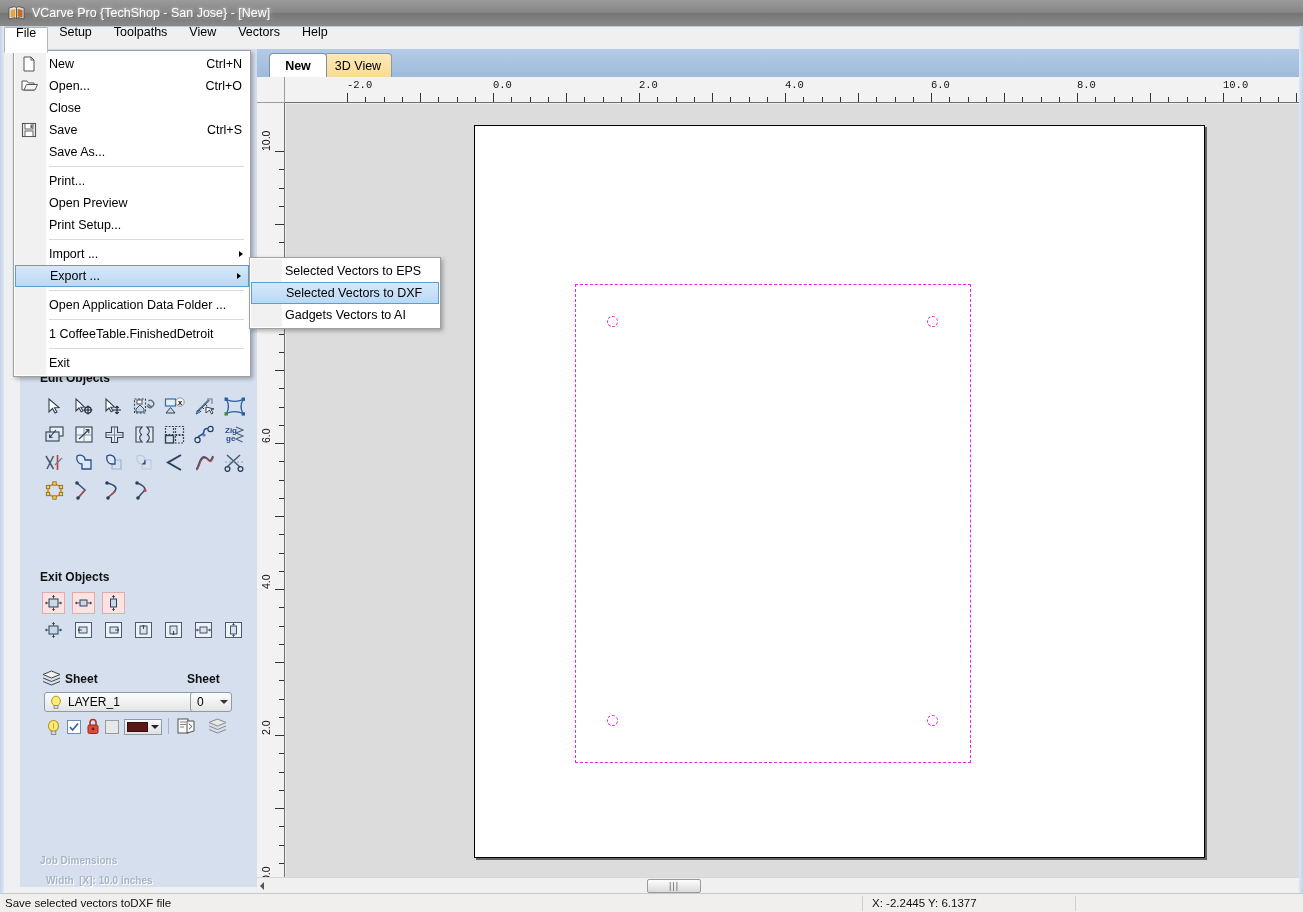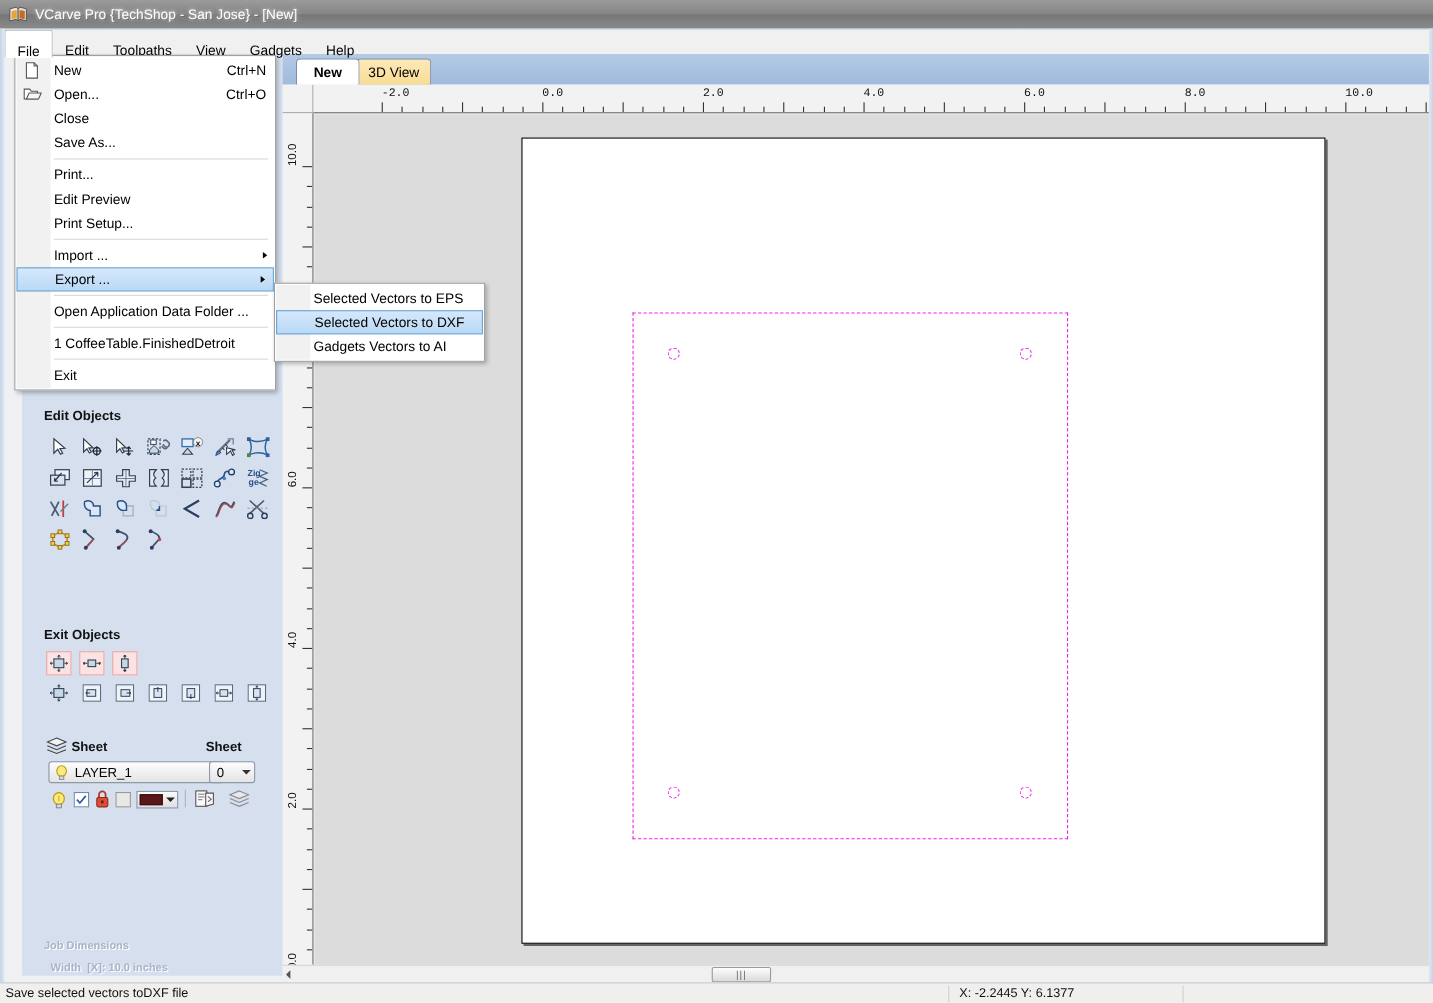--- a/index.html
+++ b/index.html
@@ -39,21 +39,21 @@
   .frame-right-edge{position:absolute;right:0;top:26px;width:4px;height:886px;background:linear-gradient(90deg,#dfe8f3,#c3d4e8);}
 
   
   .menubar{
     position:absolute;left:4px;top:27px;width:1295px;height:22px;
     background:#f0f0f0;
     display:flex;align-items:stretch;
     font-size:12.5px;
   }
   .menu-item{
-    padding:12px 11px;display:flex;align-items:flex-start;color:#000;cursor:default;
+    padding:12px 11px;display:flex;align-items:flex-end;color:#000;cursor:default;
     box-sizing:border-box;
   }
   .menu-item.active{
     background:#ffffff;
     border:1px solid #b6b6b6;border-bottom:1px solid #ffffff;
     border-top-left-radius:2px;border-top-right-radius:2px;
     position:relative;z-index:60;
   }
   
   .dropdown{
@@ -684,30 +684,30 @@
     <div class="thumb" style="left:390px;width:54px;">
       <span>|||</span>
     </div>
   </div>
 
   <div class="menubar">
     <div class="menu-item active">
         <span>File</span>
       </div>
     <div class="menu-item">
-        <span>Edit</span>
+        <span>Setup</span>
       </div>
     <div class="menu-item">
         <span>Toolpaths</span>
       </div>
     <div class="menu-item">
         <span>View</span>
       </div>
     <div class="menu-item">
-        <span>Gadgets</span>
+        <span>Vectors</span>
       </div>
     <div class="menu-item">
         <span>Help</span>
       </div>
   </div>
 
   <div class="dropdown">
     <div class="gutter"></div>
 
     <div class="mrow">
@@ -729,32 +729,44 @@
           </svg>
       </span>
       <span class="label">Open...</span>
       <span class="accel">Ctrl+O</span>
     </div>
 
     <div class="mrow">
       <span class="label">Close</span>
     </div>
 
+    <div class="mrow">
+      <span class="micon">
+        <svg width="16" height="16" viewBox="0 0 16 16">
+            <rect x="1.5" y="1.5" width="13" height="13" fill="#f2f2f2" stroke="#555" stroke-width="1.1"></rect>
+            <rect x="4" y="1.5" width="8" height="5.5" fill="#fff" stroke="#555" stroke-width="0.9"></rect>
+            <rect x="9.5" y="2.5" width="2" height="3.5" fill="#666"></rect>
+            <rect x="4" y="9" width="8" height="5.5" fill="#fff" stroke="#555" stroke-width="0.9"></rect>
+          </svg>
+      </span>
+      <span class="label">Save</span>
+      <span class="accel">Ctrl+S</span>
+    </div>
 
     <div class="mrow">
       <span class="label">Save As...</span>
     </div>
 
     <div class="msep"></div>
 
     <div class="mrow">
       <span class="label">Print...</span>
     </div>
     <div class="mrow">
-      <span class="label">Edit Preview</span>
+      <span class="label">Open Preview</span>
     </div>
     <div class="mrow">
       <span class="label">Print Setup...</span>
     </div>
 
     <div class="msep"></div>
 
     <div class="mrow">
       <span class="label">Import ...</span>
       <span class="arrow"></span>

